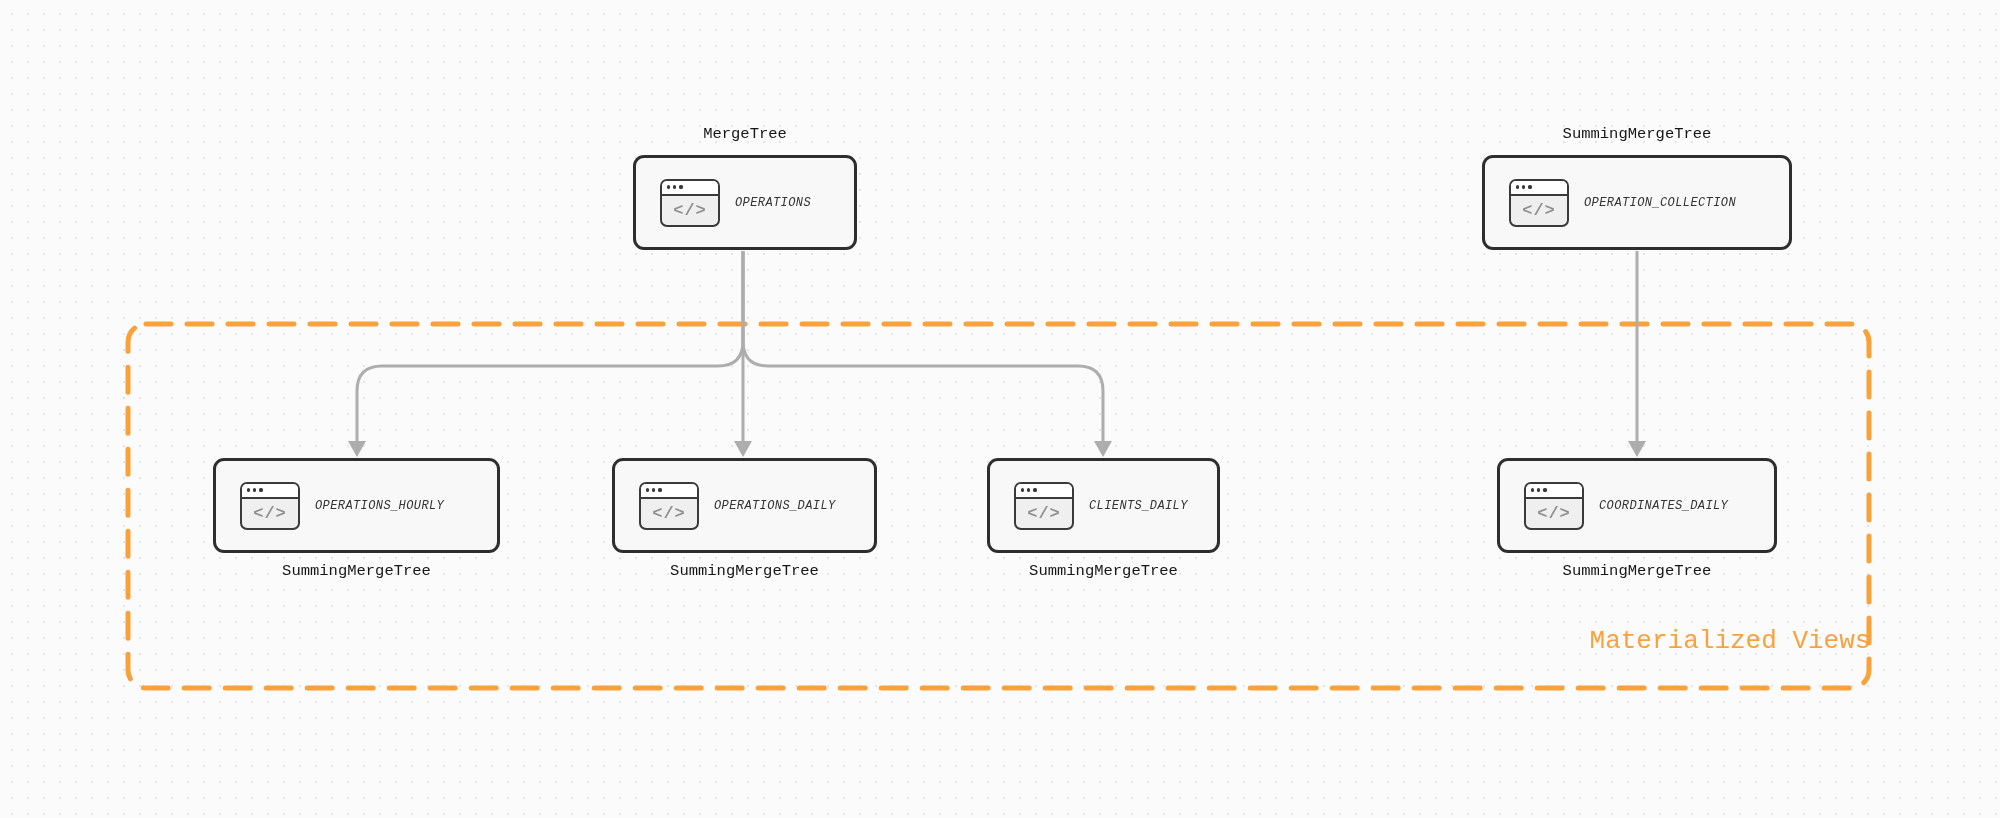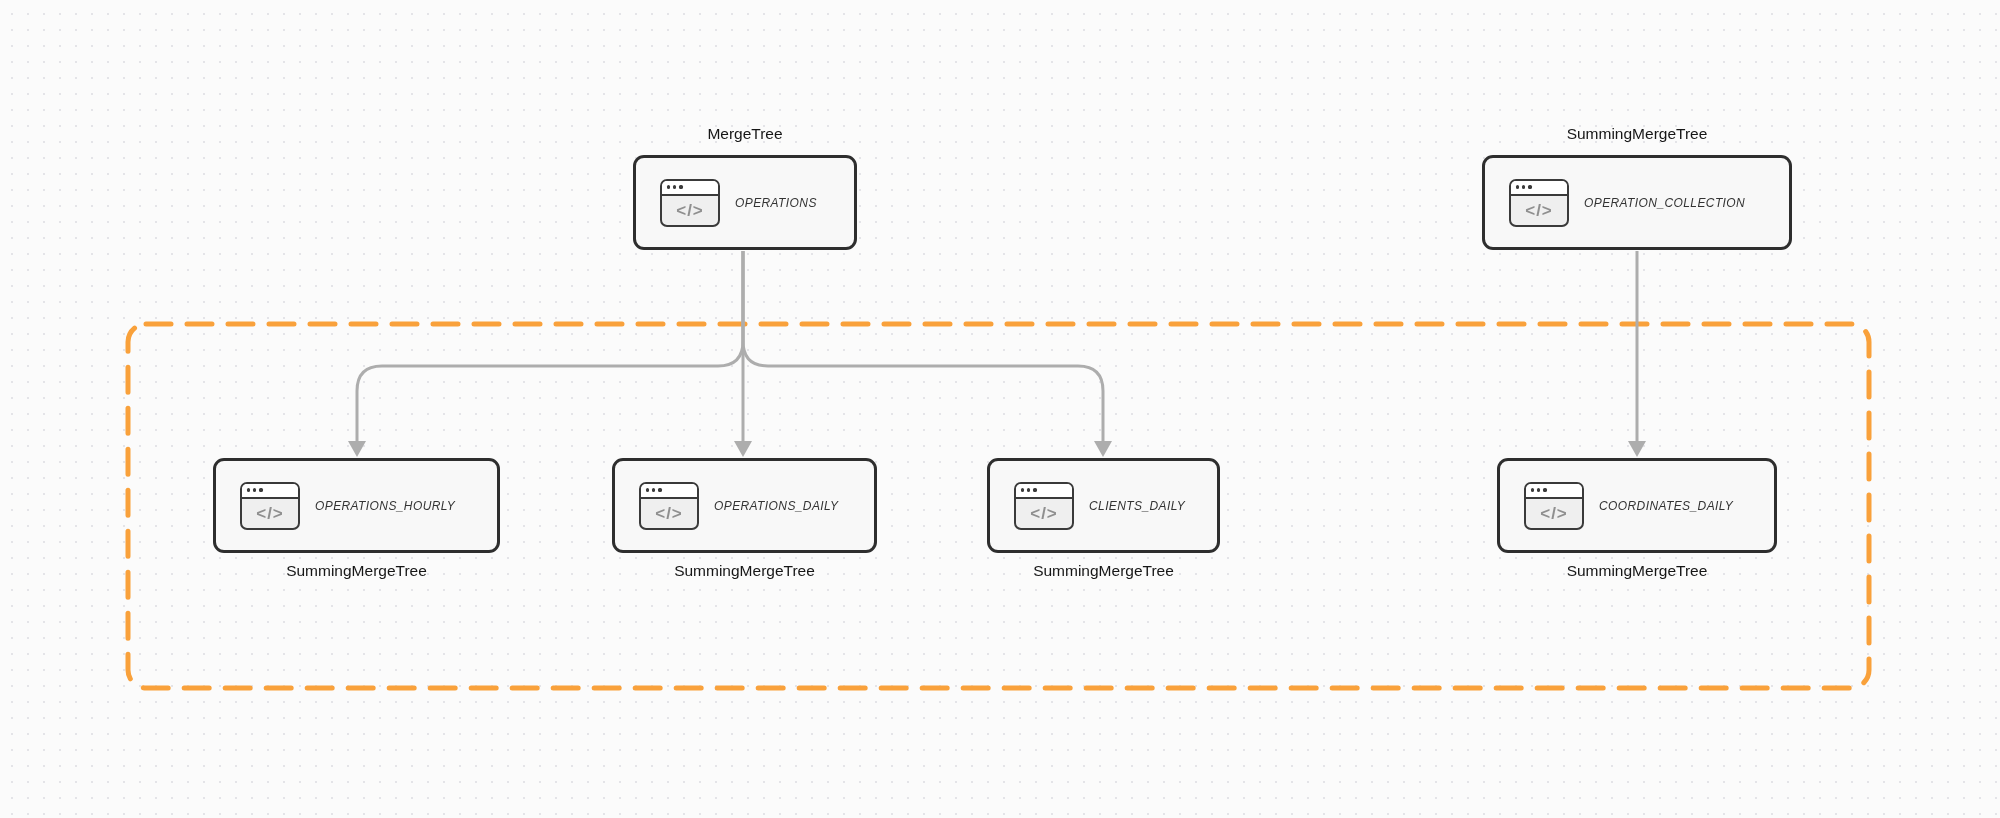--- a/index.html
+++ b/index.html
@@ -10,20 +10,21 @@
   }
   .canvas {
     position: relative;
     width: 2000px;
     height: 818px;
     overflow: hidden;
     background-color: #FBFBFB;
     background-image: radial-gradient(circle, #E4E4E8 1.2px, transparent 1.4px);
     background-size: 16px 16px;
     background-position: 4px 6px;
+    font-family: Liberation Mono, monospace;
   }
   svg.layer {
     position: absolute;
     inset: 0;
     width: 2000px;
     height: 818px;
   }
   .node {
     position: absolute;
     height: 95px;
@@ -189,14 +190,15 @@
         <span class="dot"></span>
         <span class="dot"></span>
         <span class="dot"></span>
       </span>
       <span class="code">&lt;/&gt;</span>
     </span>
     <span class="node-label">COORDINATES_DAILY</span>
   </div>
   <div class="caption" style="left:1497px; top:562px; width:280px;">SummingMergeTree</div>
 
+  <div class="group-label">Materialized Views</div>
 
 </div>
 
 </body></html>

